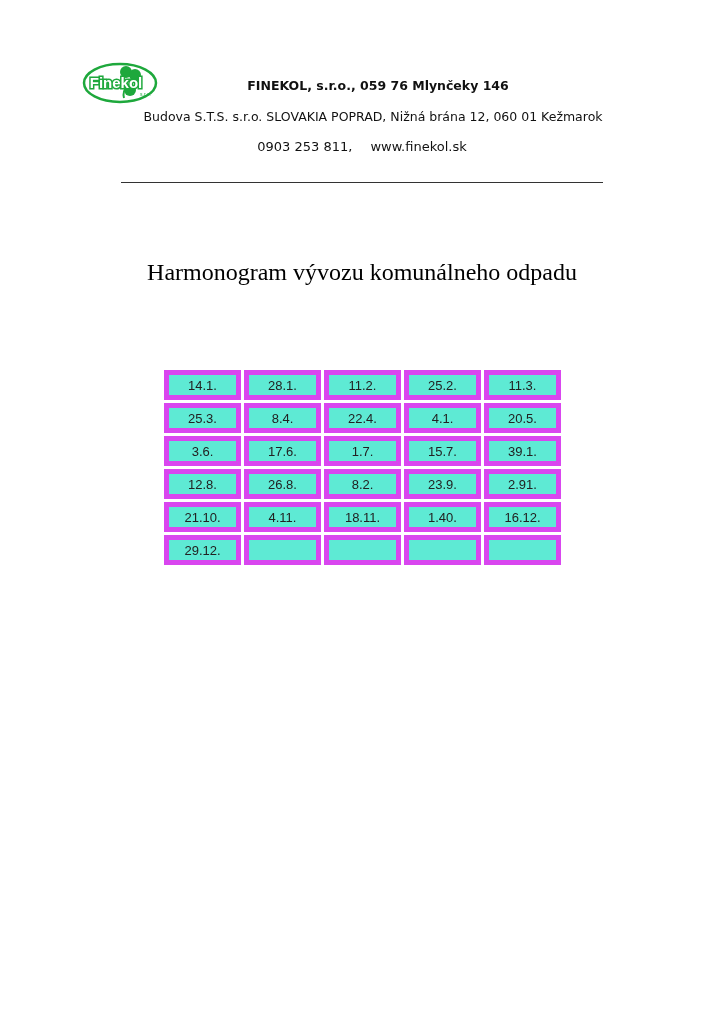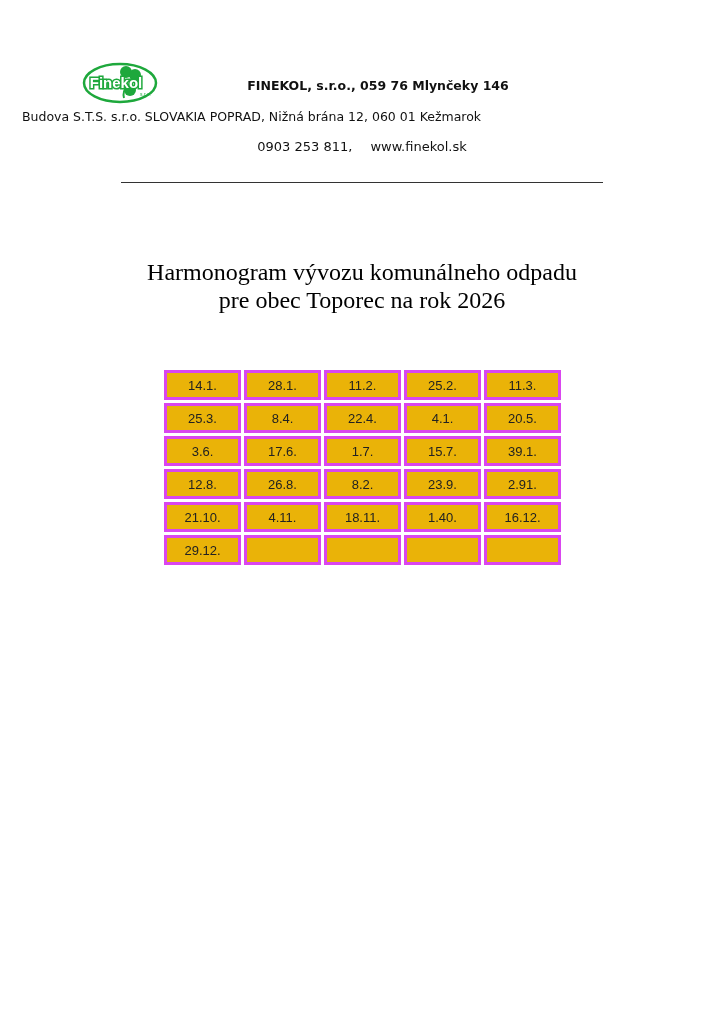--- a/index.html
+++ b/index.html
@@ -1,25 +1,25 @@
 <!DOCTYPE html>
 <html><head>
 <meta charset="utf-8">
 <style>
   html, body { margin:0; padding:0; }
   body { width:724px; height:1024px; background:#ffffff; position:relative; overflow:hidden; font-family:"DejaVu Sans", sans-serif; color:#111; }
   .logo { position:absolute; left:82px; top:62px; width:76px; height:42px;text-decoration:underline; }
   .hdr1 { position:absolute; left:0; width:724px; top:78px; text-align:center; font-weight:bold; font-size:12.5px; padding-left:32px; box-sizing:border-box; }
-  .hdr2 { position:absolute; left:0; width:724px; top:109px; text-align:left; font-size:12.5px; padding-left:22px; box-sizing:border-box; }
+  .hdr2 { position:absolute; left:0; width:724px; top:109px; text-align:center; font-size:12.5px; padding-left:22px; box-sizing:border-box; }
   .hdr3 { position:absolute; left:0; width:724px; top:139px; text-align:center; font-size:13px; }
   .hdr3 .gap { display:inline-block; width:18px; }
   .rule { position:absolute; left:121px; width:482px; top:182px; border-top:1px solid #333; }
   .title { position:absolute; left:0; width:724px; top:258px; text-align:center; font-family:"Liberation Serif", serif; font-weight:normal; font-size:24px; line-height:28px; color:#000; }
   .grid { position:absolute; left:164px; top:370px; display:grid; grid-template-columns:repeat(5,77px); grid-auto-rows:30px; column-gap:3px; row-gap:3px; }
-  .cell { background:#eab308; border:3px solid #d946ef; box-sizing:border-box; display:flex; align-items:center; justify-content:center; font-family:"Liberation Sans", sans-serif; font-size:13px; color:#222; }
+  .cell { background:#5eead4; border:5px solid #d946ef; box-sizing:border-box; display:flex; align-items:center; justify-content:center; font-family:"Liberation Sans", sans-serif; font-size:13px; color:#222; }
 </style>
 </head>
 <body>
 
 <div class="logo">
   <svg width="76" height="42" viewBox="0 0 76 42">
     <ellipse cx="38" cy="21" rx="36" ry="19" fill="#fff" stroke="#1ea83c" stroke-width="2.5"></ellipse>
     <circle cx="44" cy="10" r="6" fill="#1ea83c"></circle>
     <circle cx="53" cy="13" r="6" fill="#1ea83c"></circle>
     <circle cx="48" cy="28" r="6" fill="#1ea83c"></circle>
@@ -31,21 +31,20 @@
 
 <div class="hdr1">FINEKOL, s.r.o., 059 76  Mlynčeky 146</div>
 <div class="hdr2">Budova S.T.S. s.r.o. SLOVAKIA POPRAD, Nižná brána 12, 060 01 Kežmarok</div>
 <div class="hdr3">
   <span>0903 253 811,</span><span class="gap"></span><span>www.finekol.sk</span>
 </div>
 <div class="rule"></div>
 
 <div class="title">
   <div>Harmonogram vývozu komunálneho odpadu</div>
-  <div>pre obec Toporec na rok 2026</div>
 </div>
 
 <div class="grid" id="grid">
     <div class="cell">14.1.</div>
     <div class="cell">28.1.</div>
     <div class="cell">11.2.</div>
     <div class="cell">25.2.</div>
     <div class="cell">11.3.</div>
     <div class="cell">25.3.</div>
     <div class="cell">8.4.</div>

